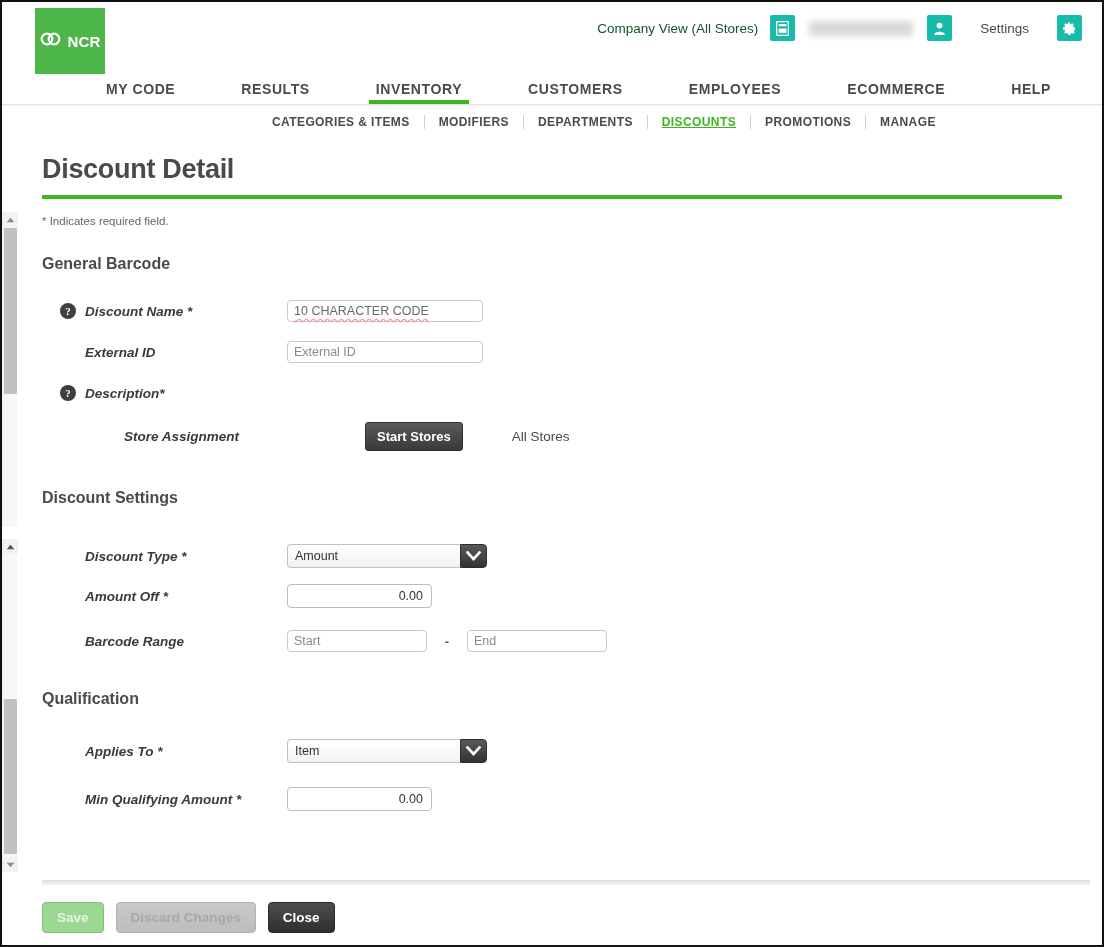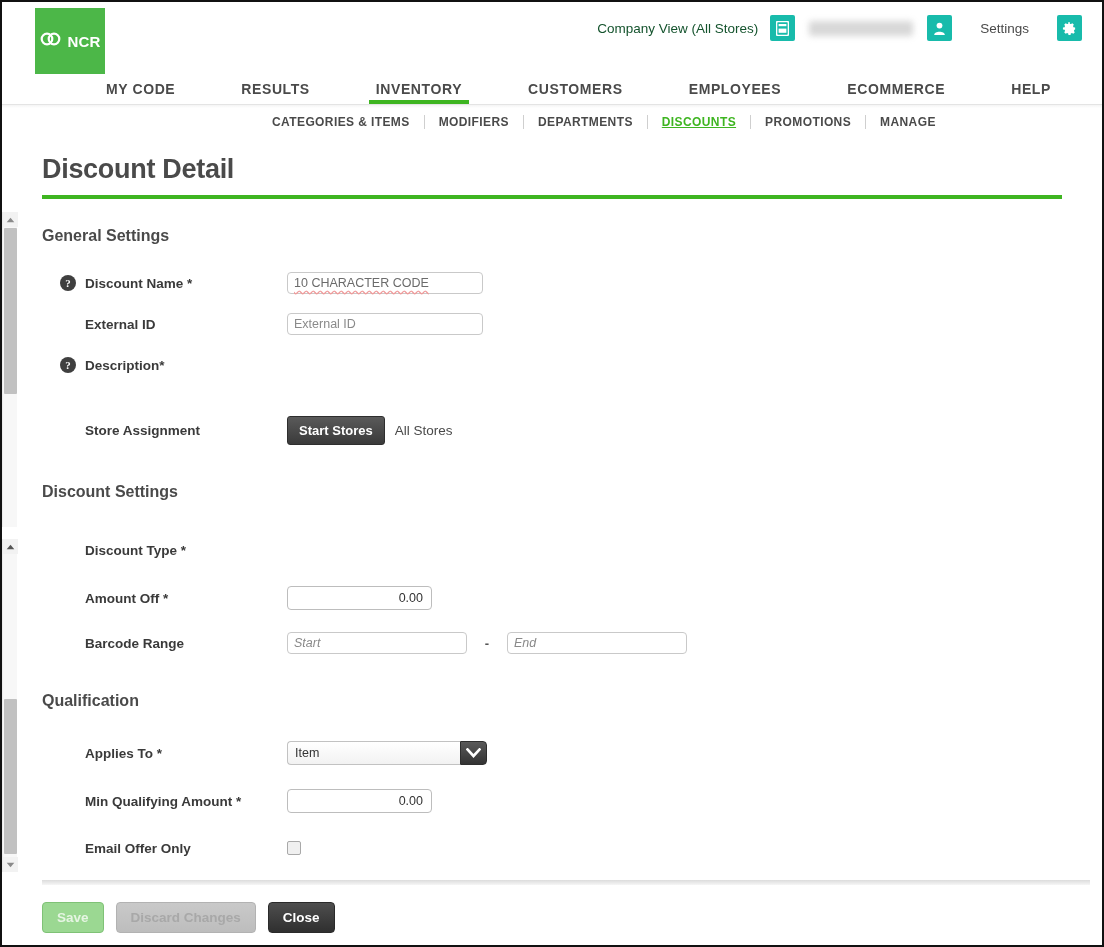--- a/index.html
+++ b/index.html
@@ -194,20 +194,21 @@
     font-family: "Liberation Serif", serif;
   }
   .help-spacer { width: 25px; flex: none; }
   .field-label {
     font-size: 13.5px;
     font-weight: bold;
     color: #3a3a3a;
     width: 202px;
     flex: none;
     white-space: nowrap;
+    font-style: italic;
   }
 
   .txt {
     height: 22px;
     border: 1px solid #c9c9c9;
     border-radius: 4px;
     background: #ffffff;
     font-size: 12.5px;
     font-family: "Liberation Sans", sans-serif;
     padding: 0 6px;
@@ -216,21 +217,21 @@
   }
   .txt::placeholder { color: #8a8a8a; opacity: 1; }
   .txt.w196 { width: 196px; }
   .txt.num {
     width: 145px;
     text-align: right;
     padding-right: 8px;
     border: 1px solid #bdbdbd;
     height: 24px;
   }
-  .txt.w160 { width: 180px; font-style: italic; }
+  .txt.w160 { width: 140px; }
   .spell-wrap { position: relative; display: inline-block; }
   .spell-wrap .ph {
     position: absolute;
     left: 7px; top: 50%;
     transform: translateY(-50%);
     font-size: 12.5px;
     color: #6b6b6b;
     pointer-events: none;
     white-space: nowrap;
     text-decoration: underline;
@@ -447,24 +448,25 @@
     <div class="sub-item">CATEGORIES &amp; ITEMS</div>
     <div class="sub-item">MODIFIERS</div>
     <div class="sub-item">DEPARTMENTS</div>
     <div class="sub-item active">DISCOUNTS</div>
     <div class="sub-item">PROMOTIONS</div>
     <div class="sub-item">MANAGE</div>
   </div>
 
   <div class="page-title">Discount Detail</div>
   <div class="title-rule"></div>
+  <div class="required-note">* Indicates required field.</div>
 
   <div class="content">
 
-    <div class="section-title" style="margin-top:28px;">General Settings</div>
+    <div class="section-title" style="margin-top:28px;">General Barcode</div>
 
     <div class="form-row" style="margin-top:26px;">
       <span class="help-icon">?</span>
       <span class="field-label">Discount Name *</span>
       <span class="spell-wrap">
         <input class="txt w196" type="text" value="" style="">
         <span class="ph">10 CHARACTER CODE</span>
       </span>
     </div>
 
@@ -472,35 +474,43 @@
       <span class="help-spacer"></span>
       <span class="field-label">External ID</span>
       <input class="txt w196" type="text" placeholder="External ID" style="">
     </div>
 
     <div class="form-row" style="margin-top:17px;">
       <span class="help-icon">?</span>
       <span class="field-label">Description*</span>
     </div>
 
-    <div class="form-row" style="margin-top:38px; height:30px;">
+    <div class="form-row" style="margin-top:16px; height:30px;gap:39px;">
       <span class="help-spacer"></span>
       <span class="field-label">Store Assignment</span>
       <button class="btn-dark">Start Stores</button>
       <button class="btn-plain">All Stores</button>
     </div>
 
     <div class="section-title" style="margin-top:38px;">Discount Settings</div>
 
     <div class="form-row" style="margin-top:36px; height:26px;">
       <span class="help-spacer"></span>
       <span class="field-label">Discount Type *</span>
-    </div>
-
-    <div class="form-row" style="margin-top:22px; height:26px;">
+      <span class="sel-wrap">
+        <span class="sel-box">Amount</span>
+        <span class="sel-arrow">
+          <svg width="15" height="10" viewBox="0 0 15 10">
+            <path d="M1.5 1.5 L7.5 8 L13.5 1.5" fill="none" stroke="#ffffff" stroke-width="2.6" stroke-linecap="square"></path>
+          </svg>
+        </span>
+      </span>
+    </div>
+
+    <div class="form-row" style="margin-top:14px; height:26px;">
       <span class="help-spacer"></span>
       <span class="field-label">Amount Off *</span>
       <input class="txt num" type="text" value="0.00" style="">
     </div>
 
     <div class="form-row" style="margin-top:19px; height:26px;">
       <span class="help-spacer"></span>
       <span class="field-label">Barcode Range</span>
       <input class="txt w160" type="text" placeholder="Start" style="">
       <span class="dash">-</span>
@@ -521,25 +531,20 @@
         </span>
       </span>
     </div>
 
     <div class="form-row" style="margin-top:22px; height:26px;">
       <span class="help-spacer"></span>
       <span class="field-label">Min Qualifying Amount *</span>
       <input class="txt num" type="text" value="0.00" style="">
     </div>
 
-    <div class="form-row" style="margin-top:21px; height:26px;">
-      <span class="help-spacer"></span>
-      <span class="field-label">Email Offer Only</span>
-      <span class="chk"></span>
-    </div>
   </div>
 
   <div class="sb" style="top:210px; height:315px;">
     <div class="sb-btn" style="top:0;">
       <svg width="9" height="6" viewBox="0 0 9 6">
           <path d="M4.5 0.8 L8.3 5.2 L0.7 5.2 Z" fill="#8a8a8a"></path>
         </svg>
     </div>
     <div class="sb-thumb" style="top:16px; height:166px;"></div>
   </div>

